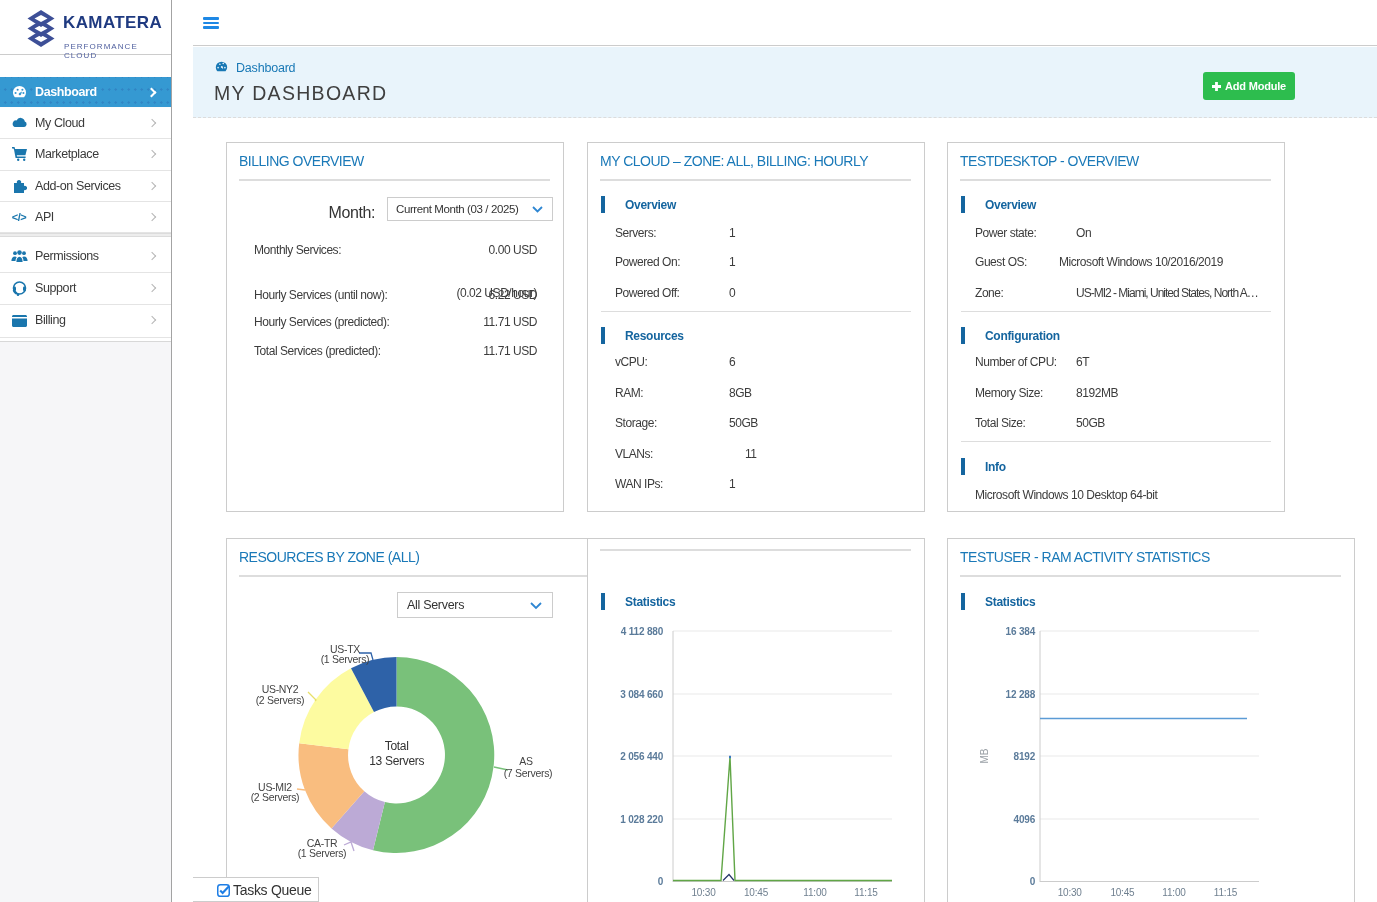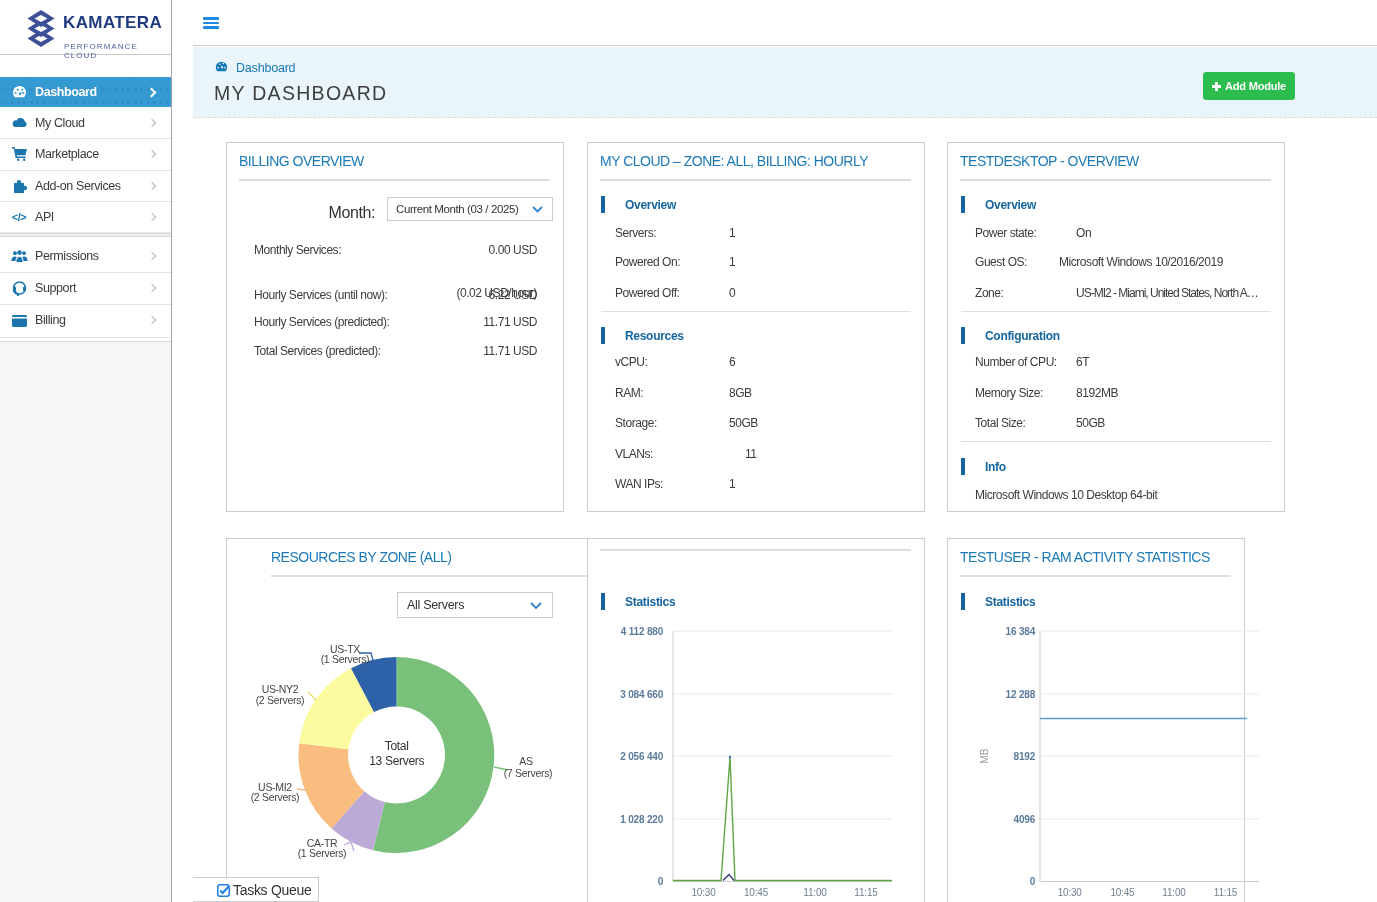--- a/index.html
+++ b/index.html
@@ -192,21 +192,21 @@
   <div class="thinline" style="top:168px;"></div>
   <div class="sect" style="top:186px;">Configuration</div>
   <div class="row" style="top:212px;">Number of CPU:<span class="val" style="left:101px;">6T</span></div>
   <div class="row" style="top:243px;">Memory Size:<span class="val" style="left:101px;">8192MB</span></div>
   <div class="row" style="top:273px;">Total Size:<span class="val" style="left:101px;">50GB</span></div>
   <div class="thinline" style="top:298px;"></div>
   <div class="sect" style="top:317px;">Info</div>
   <div class="row" style="top:345px;">Microsoft Windows 10 Desktop 64-bit</div>
 </div>
 
-<div class="card" id="c4" style="left:226px;top:538px;width:402px;height:364px;border-bottom:none;padding-left:32px;">
+<div class="card" id="c4" style="left:226px;top:538px;width:402px;height:364px;border-bottom:none;">
   <h2>RESOURCES BY ZONE (ALL)</h2>
   <div class="hr"></div>
   <div class="abs" style="left:170px;top:53px;width:156px;height:26px;border:1px solid #ccc;
     background:#fff;line-height:24px;padding-left:9px;font-size:12.5px;letter-spacing:-0.3px;color:#333;">All Servers
     <svg style="position:absolute;right:10px;top:9px;" width="12" height="8" viewBox="0 0 12 8">
         <path d="M1 1l5 5 5-5" fill="none" stroke="#2e86d2" stroke-width="1.8"></path>
       </svg>
   </div>
   <svg width="337" height="364" viewBox="0 0 337 364" style="position:absolute;left:0;top:0;">
     <path d="M169.5 118.0 A98 98 0 1 1 146.0 311.2 L157.9 263.1 A48.5 48.5 0 1 0 169.5 167.5 Z" fill="#79c17a"></path>
@@ -262,21 +262,21 @@
       <text x="168" y="357">10:45</text>
       <text x="227" y="357">11:00</text>
       <text x="278" y="357">11:15</text>
     </g>
     <path d="M85 341.5 L133 341.5 L142 218 L147 341.5 L304 341.5" fill="none" stroke="#61a646" stroke-width="1.4"></path>
     <path d="M135 341.5 L141 335.5 L146 341.5" fill="none" stroke="#27356b" stroke-width="1.2"></path>
     <line x1="141" y1="218" x2="143" y2="218" stroke="#3c78c0" stroke-width="2.5"></line>
   </svg>
 </div>
 
-<div class="card" id="c6" style="left:947px;top:538px;width:298px;height:364px;border-bottom:none;">
+<div class="card" id="c6" style="left:947px;top:538px;width:408px;height:364px;border-bottom:none;">
   <h2>TESTUSER - RAM ACTIVITY STATISTICS</h2>
   <div class="hr"></div>
   <div class="sect" style="top:56px;">Statistics</div>
   <svg width="337" height="364" viewBox="0 0 337 364" style="position:absolute;left:0;top:0;">
     <g stroke="#e9e9e9" stroke-width="1">
       <line x1="92" y1="92" x2="311" y2="92"></line>
       <line x1="92" y1="155" x2="311" y2="155"></line>
       <line x1="92" y1="217" x2="311" y2="217"></line>
       <line x1="92" y1="280" x2="311" y2="280"></line>
     </g>

